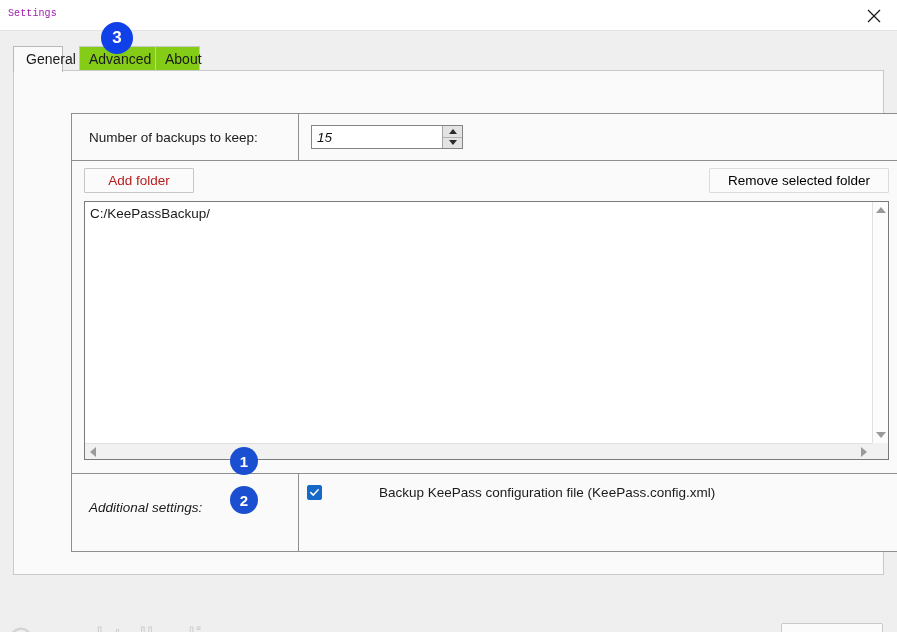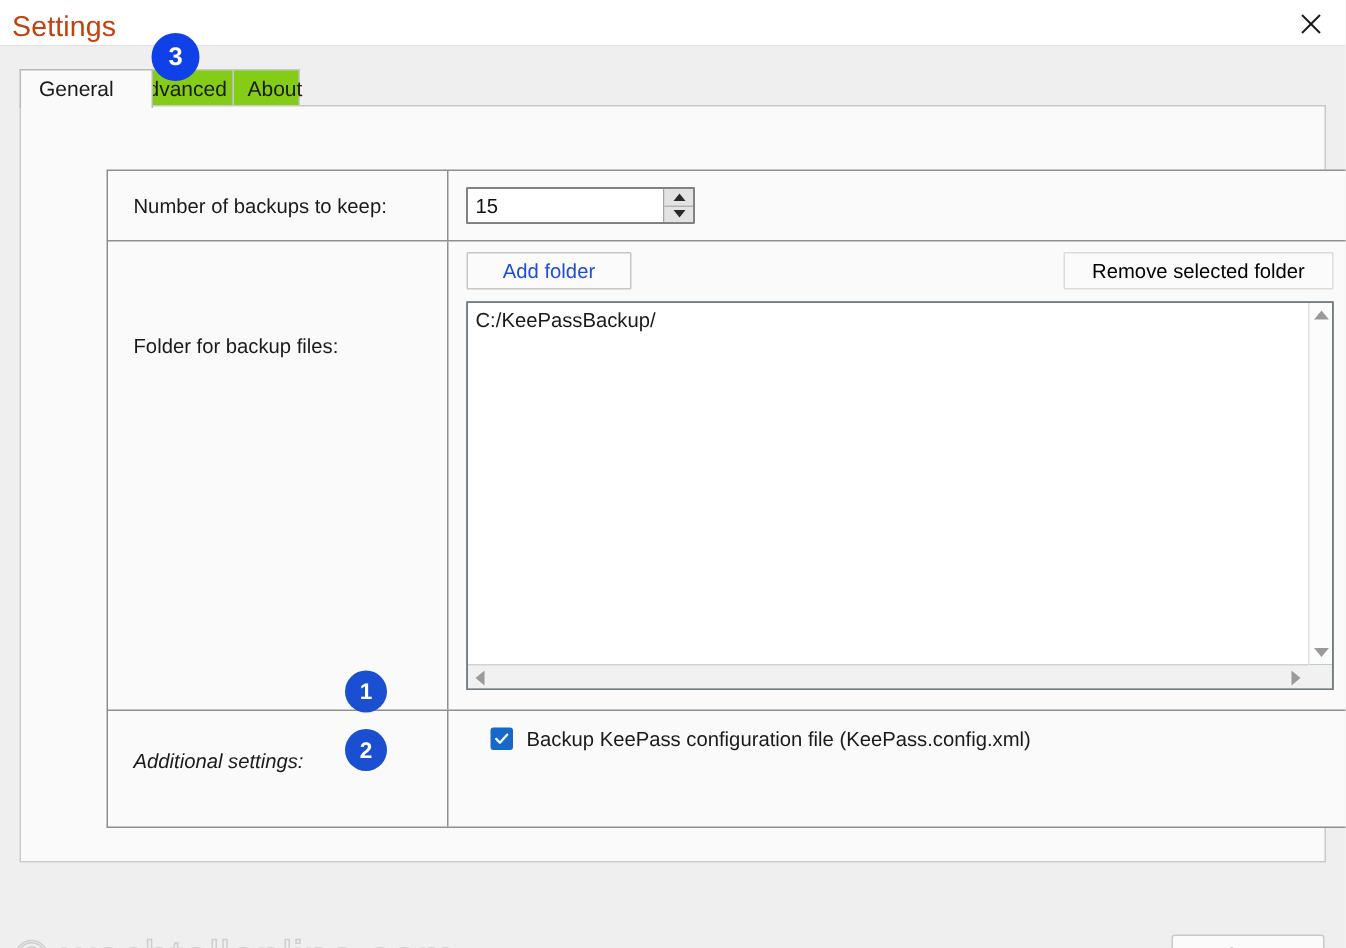--- a/index.html
+++ b/index.html
@@ -22,23 +22,24 @@
     position: absolute;
     left: 0; top: 0;
     width: 897px; height: 31px;
     background: #ffffff;
     border-bottom: 1px solid #e2e2e2;
     box-sizing: border-box;
   }
   .titlebar-title {
     position: absolute;
     left: 8px; top: 8px;
-    font-size: 19px;
-    color: #c2410c;
+    font-size: 10px;
+    color: #a21caf;
     letter-spacing: .1px;
+    font-family: Liberation Mono, monospace;
   }
   .close-btn {
     position: absolute;
     right: 0; top: 0;
     width: 46px; height: 31px;
     display: flex; align-items: center; justify-content: center;
     cursor: pointer;
   }
   .close-btn svg { display: block; }
 
@@ -132,20 +133,21 @@
   
   .spinner {
     position: absolute;
     left: 12px; top: 11px;
     width: 152px; height: 24px;
     background: #000000;
     border: 1px solid #848484;
     box-sizing: border-box;
     display: flex;
     align-items: stretch;
+    font-style: italic;
   }
   .spinner-value {
     flex: 1 1 auto;
     padding: 0 0 0 5px;
     display: flex;
     align-items: center;
     font-size: 13.5px;
     color: #121212;
     background: #fff;
   }
@@ -176,21 +178,21 @@
     border-right: 4px solid transparent;
     border-top: 5px solid #2a2a2a;
   }
 
   
   .btn {
     box-sizing: border-box;
     border: 1px solid #c6c6c6;
     background: #fbfbfb;
     font-size: 13.5px;
-    color: #1d4ed8;
+    color: #b91c1c;
     display: flex;
     align-items: center;
     justify-content: center;
     cursor: default;
     border-radius: 1px;
   }
   .btn.disabled { color: #000000; border-color: #dcdcdc; background: #fbfbfb; }
 
   .btn-add {
     position: absolute;
@@ -202,21 +204,21 @@
     right: 12px; top: 7px;
     width: 180px; height: 25px;
   }
 
   
   .listbox {
     position: absolute;
     left: 12px; top: 40px;
     right: 12px;
     height: 259px;
-    background: #0c4a6e;
+    background: #fef9c3;
     border: 1px solid #7a7a7a;
     box-sizing: border-box;
   }
   .listbox-inner {
     position: absolute;
     left: 0; top: 0;
     right: 16px; bottom: 16px;
     overflow: hidden;
     background: #fff;
   }
@@ -294,23 +296,24 @@
     border-radius: 2px;
     display: flex; align-items: center; justify-content: center;
     font-size: 13px;
     color: #1a1a1a;
     cursor: default;
   }
 
   
   .checkrow {
     position: absolute;
-    left: 28px; top: 11px;
+    left: 8px; top: 11px;
     display: flex;
     align-items: flex-start;
+    gap: 48px;
   }
   .checkbox {
     width: 15px; height: 15px;
     background: #1569c9;
     border: 1px solid #1569c9;
     border-radius: 2px;
     box-sizing: border-box;
     display: flex; align-items: center; justify-content: center;
     cursor: default;
     flex: 0 0 15px;
@@ -390,21 +393,21 @@
         <line x1="2" y1="2" x2="14" y2="14" stroke="#1a1a1a" stroke-width="1.3"></line>
         <line x1="14" y1="2" x2="2" y2="14" stroke="#1a1a1a" stroke-width="1.3"></line>
       </svg>
     </span>
   </div>
 </div>
 
 <div class="dialog-body">
 
   <div class="tabstrip">
-    <div class="tab active" style="left:0px; width:89px;padding-left:12px;">
+    <div class="tab active" style="left:0px; width:50px;padding-left:12px;">
       <span>General</span>
     </div>
     <div class="tab" style="left:66px; width:77px;">
       <span>Advanced</span>
     </div>
     <div class="tab" style="left:142px; width:45px;">
       <span>About</span>
     </div>
   </div>
 
@@ -423,21 +426,20 @@
               </div>
               <div class="spin-down">
                 <span class="tri-down"></span>
               </div>
             </div>
           </div>
         </div>
       </div>
 
       <div class="grid-row row-folder">
-        <div class="grid-label">Folder for backup files:</div>
         <div class="grid-field">
 
           <div class="btn btn-add">
             <span>Add folder</span>
           </div>
 
           <div class="btn btn-remove disabled">
             <span>Remove selected folder</span>
           </div>
 

